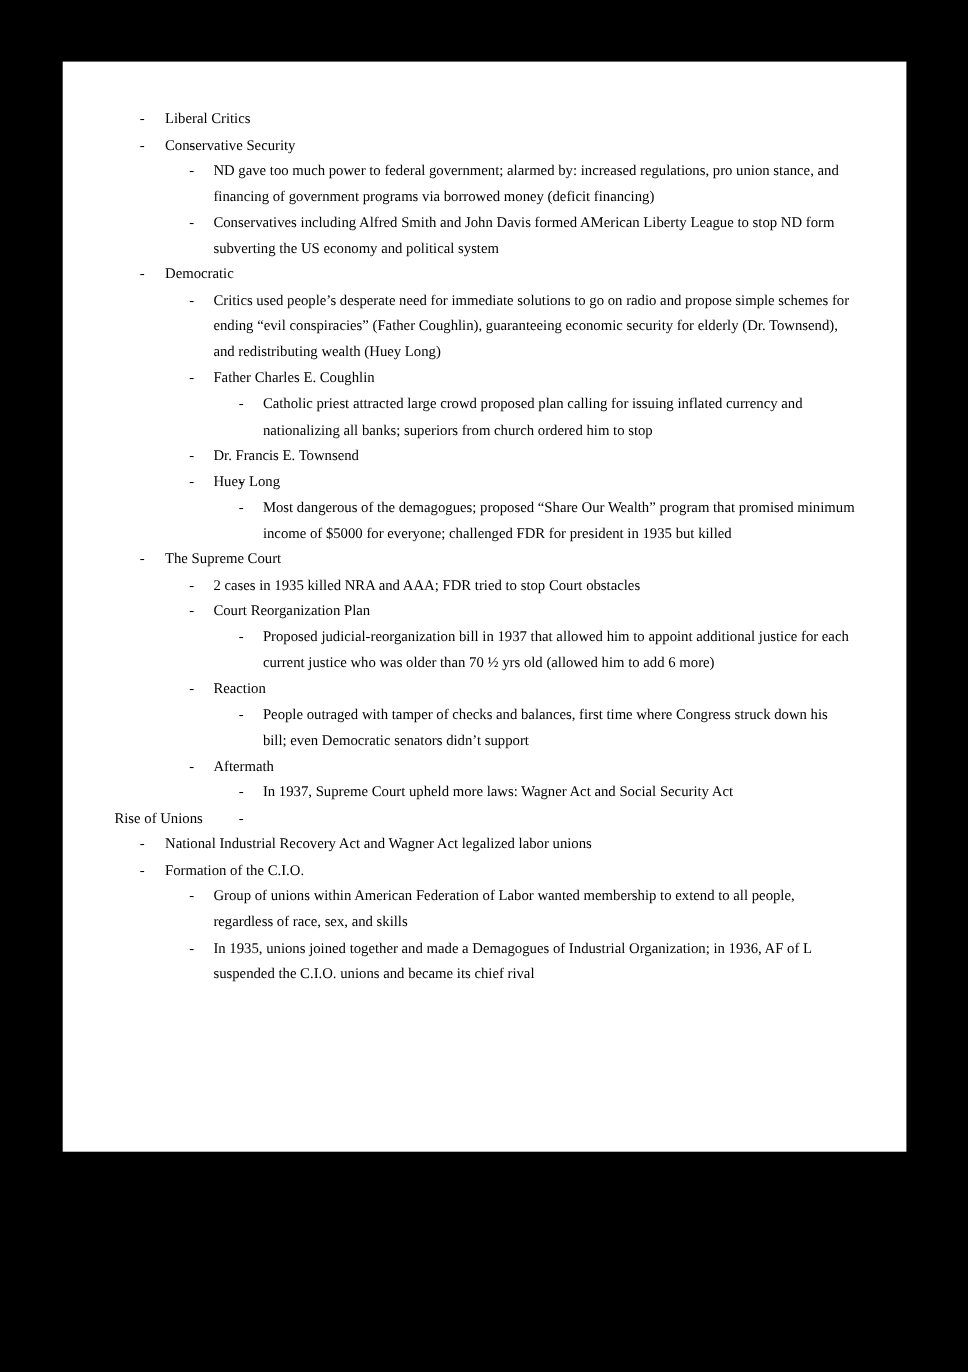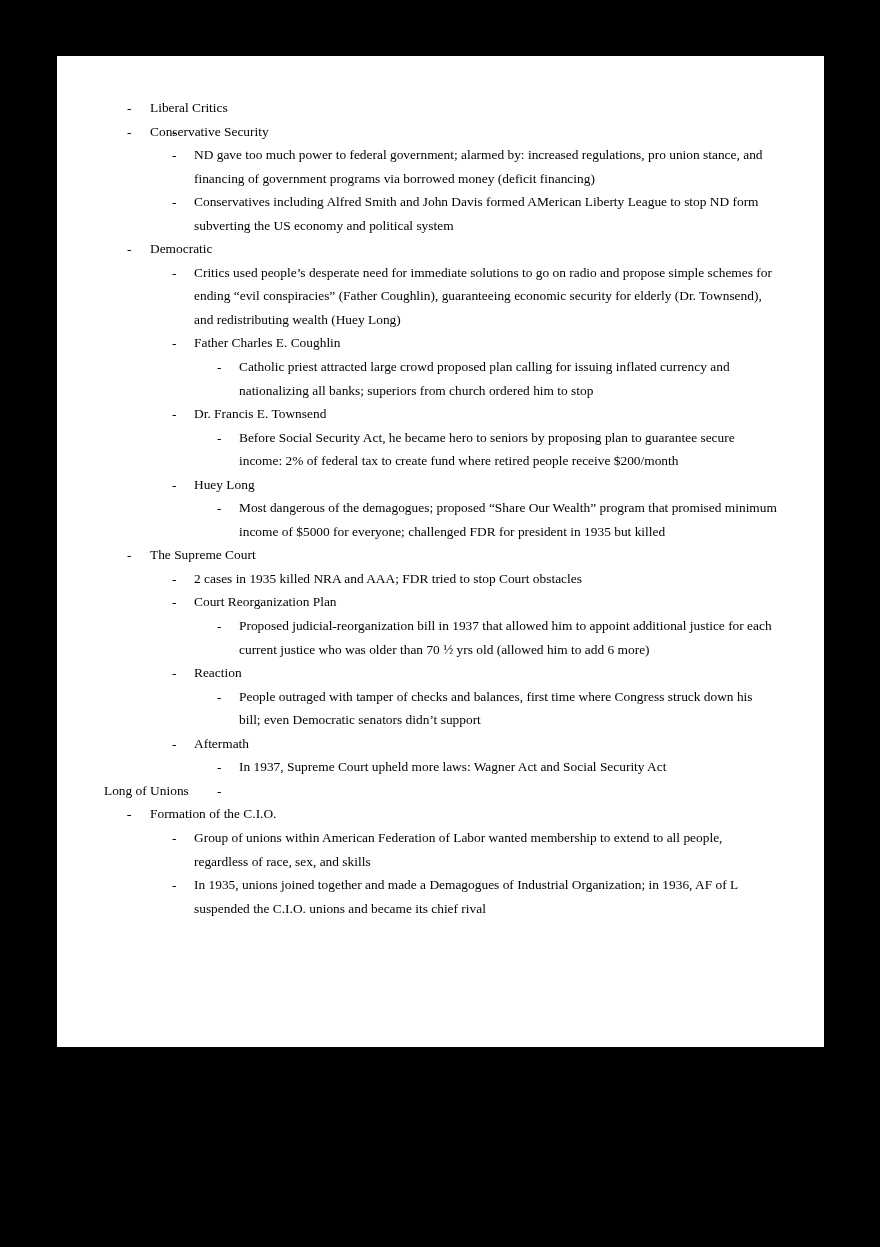--- a/index.html
+++ b/index.html
@@ -54,31 +54,31 @@
       <div class="item lvl1"><span class="bullet">-</span><span class="text">Liberal Critics</span></div>
       <div class="item lvl2"><span class="bullet">-</span></div>
       <div class="item lvl1"><span class="bullet">-</span><span class="text">Conservative Security</span></div>
       <div class="item lvl2"><span class="bullet">-</span><span class="text">ND gave too much power to federal government; alarmed by: increased regulations, pro union stance, and financing of government programs via borrowed money (deficit financing)</span></div>
       <div class="item lvl2"><span class="bullet">-</span><span class="text">Conservatives including Alfred Smith and John Davis formed AMerican Liberty League to stop ND form subverting the US economy and political system</span></div>
       <div class="item lvl1"><span class="bullet">-</span><span class="text">Democratic</span></div>
       <div class="item lvl2"><span class="bullet">-</span><span class="text">Critics used people’s desperate need for immediate solutions to go on radio and propose simple schemes for ending “evil conspiracies” (Father Coughlin), guaranteeing economic security for elderly (Dr. Townsend), and redistributing wealth (Huey Long)</span></div>
       <div class="item lvl2"><span class="bullet">-</span><span class="text">Father Charles E. Coughlin</span></div>
       <div class="item lvl3"><span class="bullet">-</span><span class="text">Catholic priest attracted large crowd proposed plan calling for issuing inflated currency and nationalizing all banks; superiors from church ordered him to stop</span></div>
       <div class="item lvl2"><span class="bullet">-</span><span class="text">Dr. Francis E. Townsend</span></div>
-      <div class="item lvl3"><span class="bullet">-</span><span class="text">Before Social Security Act, he became hero to seniors by proposing plan to guarantee secure income: 2% of federal tax to create fund where retired people receive $200/month</span></div>
+      <div class="item lvl3"><span class="bullet">-</span></div>
       <div class="item lvl2"><span class="bullet">-</span><span class="text">Huey Long</span></div>
       <div class="item lvl3"><span class="bullet">-</span><span class="text">Most dangerous of the demagogues; proposed “Share Our Wealth” program that promised minimum income of $5000 for everyone; challenged FDR for president in 1935 but killed</span></div>
       <div class="item lvl1"><span class="bullet">-</span><span class="text">The Supreme Court</span></div>
       <div class="item lvl2"><span class="bullet">-</span><span class="text">2 cases in 1935 killed NRA and AAA; FDR tried to stop Court obstacles</span></div>
       <div class="item lvl2"><span class="bullet">-</span><span class="text">Court Reorganization Plan</span></div>
       <div class="item lvl3"><span class="bullet">-</span><span class="text">Proposed judicial-reorganization bill in 1937 that allowed him to appoint additional justice for each current justice who was older than 70 ½ yrs old (allowed him to add 6 more)</span></div>
       <div class="item lvl2"><span class="bullet">-</span><span class="text">Reaction</span></div>
       <div class="item lvl3"><span class="bullet">-</span><span class="text">People outraged with tamper of checks and balances, first time where Congress struck down his bill; even Democratic senators didn’t support</span></div>
       <div class="item lvl2"><span class="bullet">-</span><span class="text">Aftermath</span></div>
       <div class="item lvl3"><span class="bullet">-</span><span class="text">In 1937, Supreme Court upheld more laws: Wagner Act and Social Security Act</span></div>
       <div class="item lvl3"><span class="bullet">-</span></div>
-      <div class="item lvl0"><span class="text">Long of Unions</span></div>
-      <div class="item lvl1"><span class="bullet">-</span></div>
+      <div class="item lvl0"><span class="text">Rise of Unions</span></div>
+      <div class="item lvl1"><span class="bullet">-</span><span class="text">National Industrial Recovery Act and Wagner Act legalized labor unions</span></div>
       <div class="item lvl1"><span class="bullet">-</span><span class="text">Formation of the C.I.O.</span></div>
       <div class="item lvl2"><span class="bullet">-</span><span class="text">Group of unions within American Federation of Labor wanted membership to extend to all people, regardless of race, sex, and skills</span></div>
       <div class="item lvl2"><span class="bullet">-</span><span class="text">In 1935, unions joined together and made a Demagogues of Industrial Organization; in 1936, AF of L suspended the C.I.O. unions and became its chief rival</span></div>
     </div>
 </div>
 
 </body></html>

